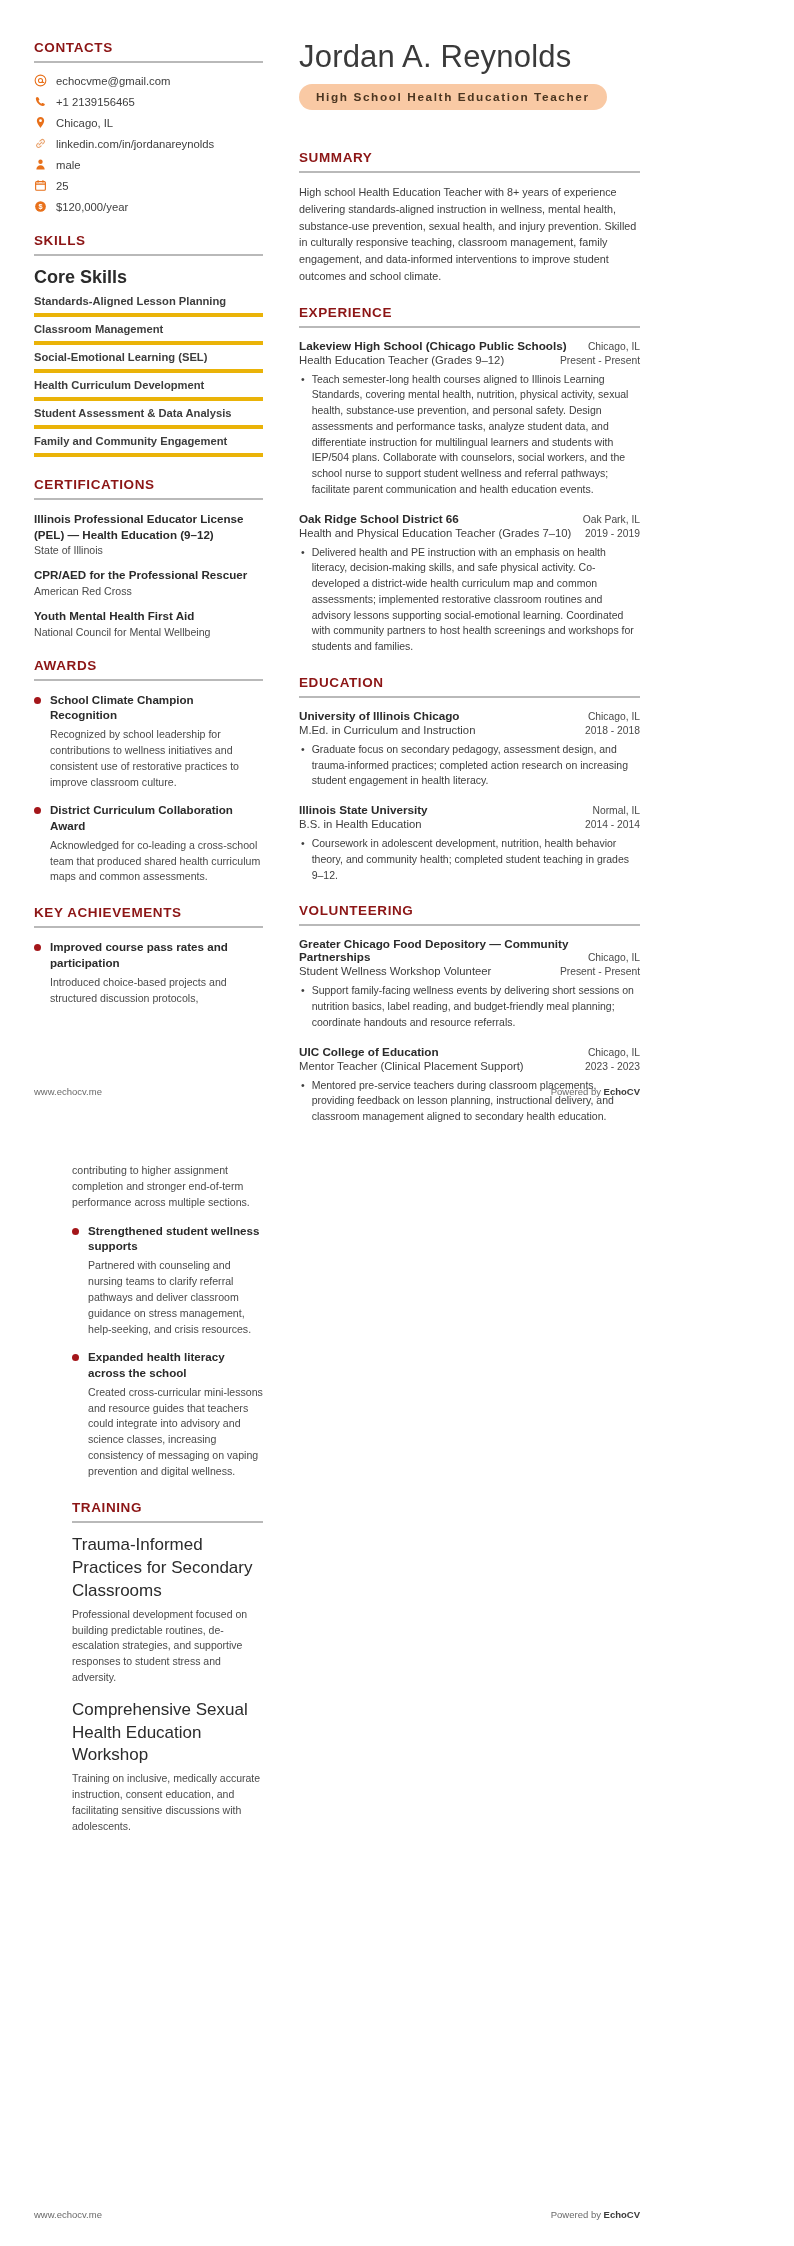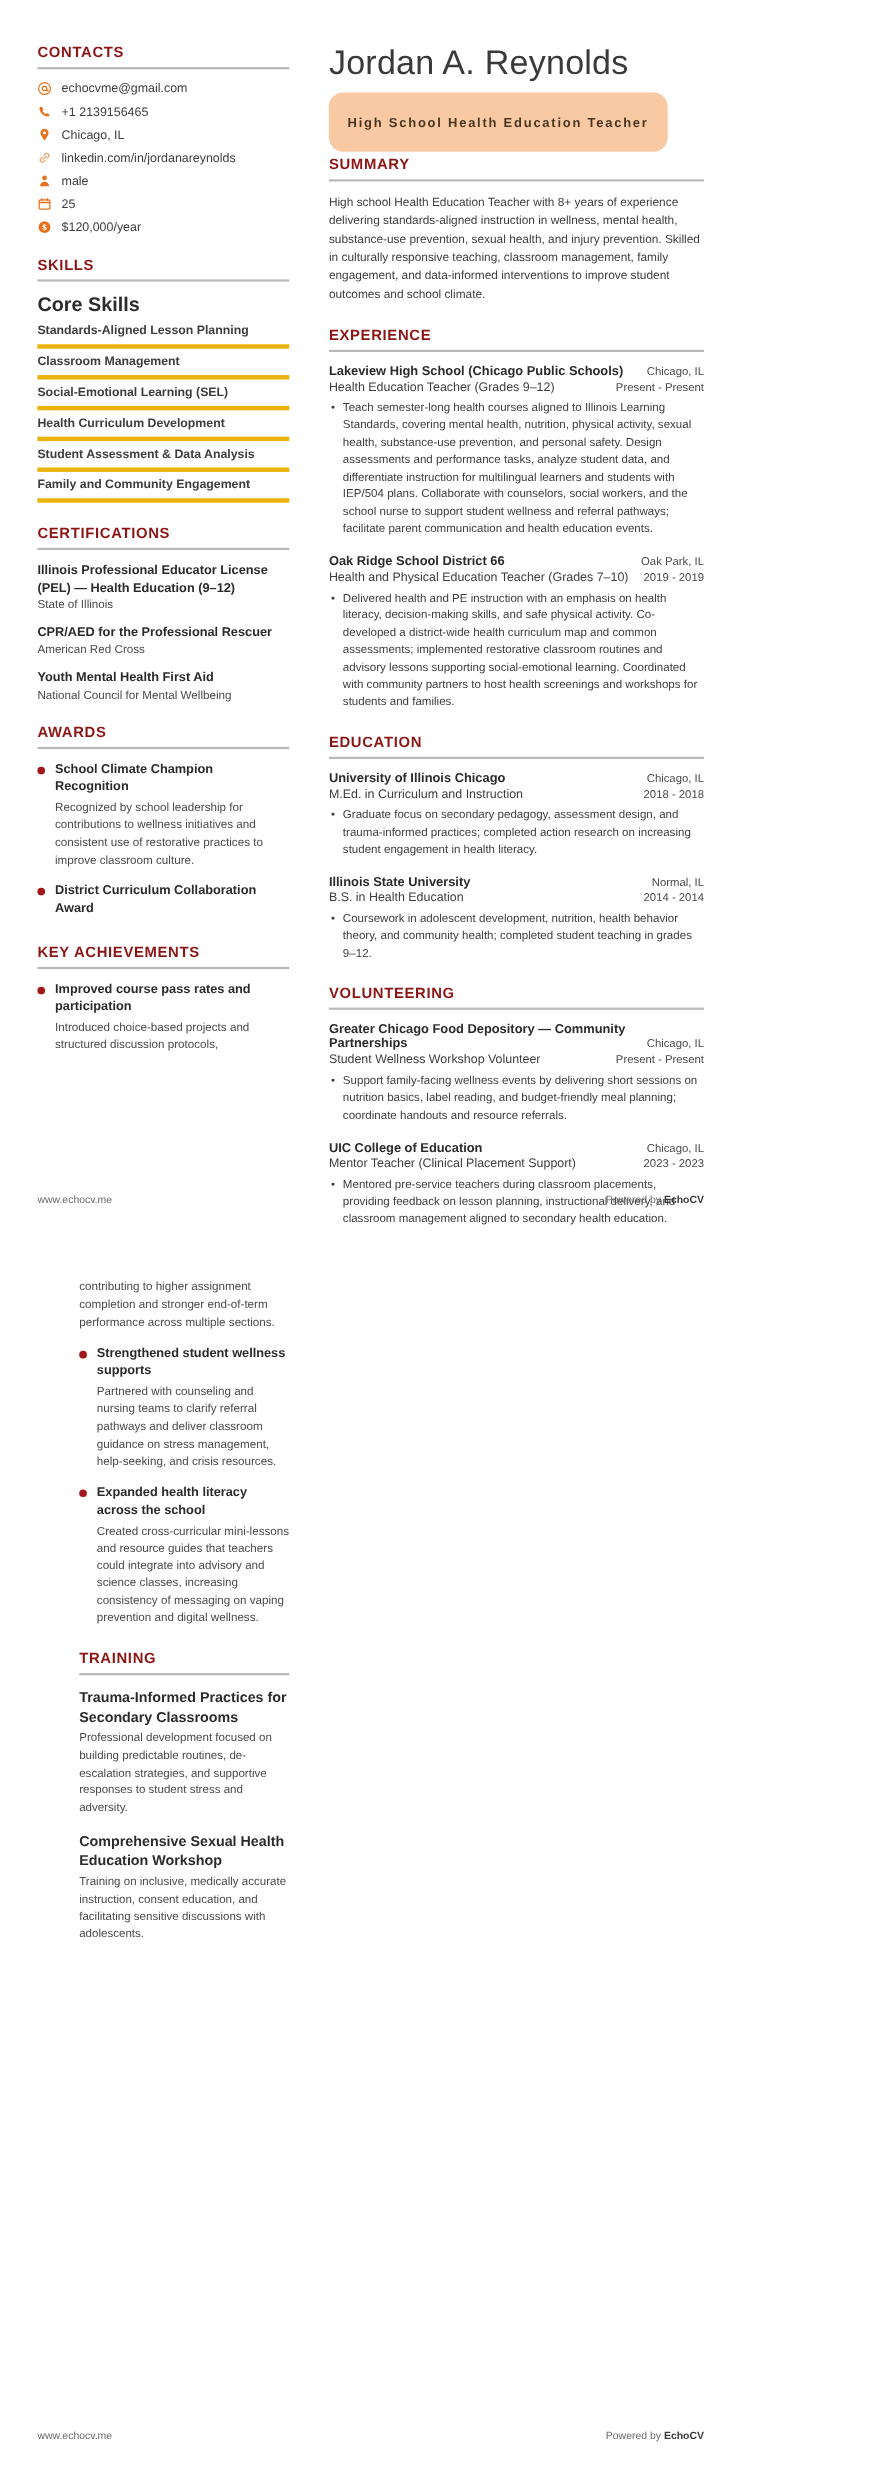--- a/index.html
+++ b/index.html
@@ -137,23 +137,23 @@
     line-height: 1.1;
     margin-bottom: 10px;
   }
   .title-pill {
     display: inline-block;
     background: #f9c9a4;
     color: #4a3520;
     font-size: 11.8px;
     font-weight: bold;
     letter-spacing: 1.6px;
-    padding: 20px 17px;
+    padding: 6px 17px;
     border-radius: 13px;
-    margin-bottom: 4px;
+    margin-bottom: 40px;
   }
 
   .summary-text {
     font-size: 10.8px;
     color: #3d3d3d;
     line-height: 1.55;
   }
 
   .entry { margin-bottom: 14px; }
   .entry-row {
@@ -218,22 +218,22 @@
   
   .page2-inner { display: flex; }
   .p2-left {
     width: 255px;
     flex: 0 0 255px;
     padding-right: 26px;
     padding-left: 38px;
   }
   .train-item { margin-bottom: 13px; }
   .train-name {
-    font-size: 13px;
-    font-weight: bold;
+    font-size: 17px;
+    font-weight: normal;
     color: #2b2b2b;
     line-height: 1.35;
     margin-bottom: 4px;
   }
   .train-desc {
     font-size: 10.5px;
     color: #4a4a4a;
     line-height: 1.5;
   }
   .cont-text {
@@ -363,20 +363,21 @@
           <span class="bul-dot"></span>
           <div class="bul-body">
             <div class="bul-title">School Climate Champion Recognition</div>
             <div class="bul-desc">Recognized by school leadership for contributions to wellness initiatives and consistent use of restorative practices to improve classroom culture.</div>
           </div>
         </div>
         <div class="bul-item">
           <span class="bul-dot"></span>
           <div class="bul-body">
             <div class="bul-title">District Curriculum Collaboration Award</div>
+            <div class="bul-desc">Acknowledged for co-leading a cross-school team that produced shared health curriculum maps and common assessments.</div>
           </div>
         </div>
       </div>
 
       <div class="sec-block">
         <div class="sec-title">KEY ACHIEVEMENTS</div>
         <div class="sec-rule"></div>
         <div class="bul-item">
           <span class="bul-dot"></span>
           <div class="bul-body">

